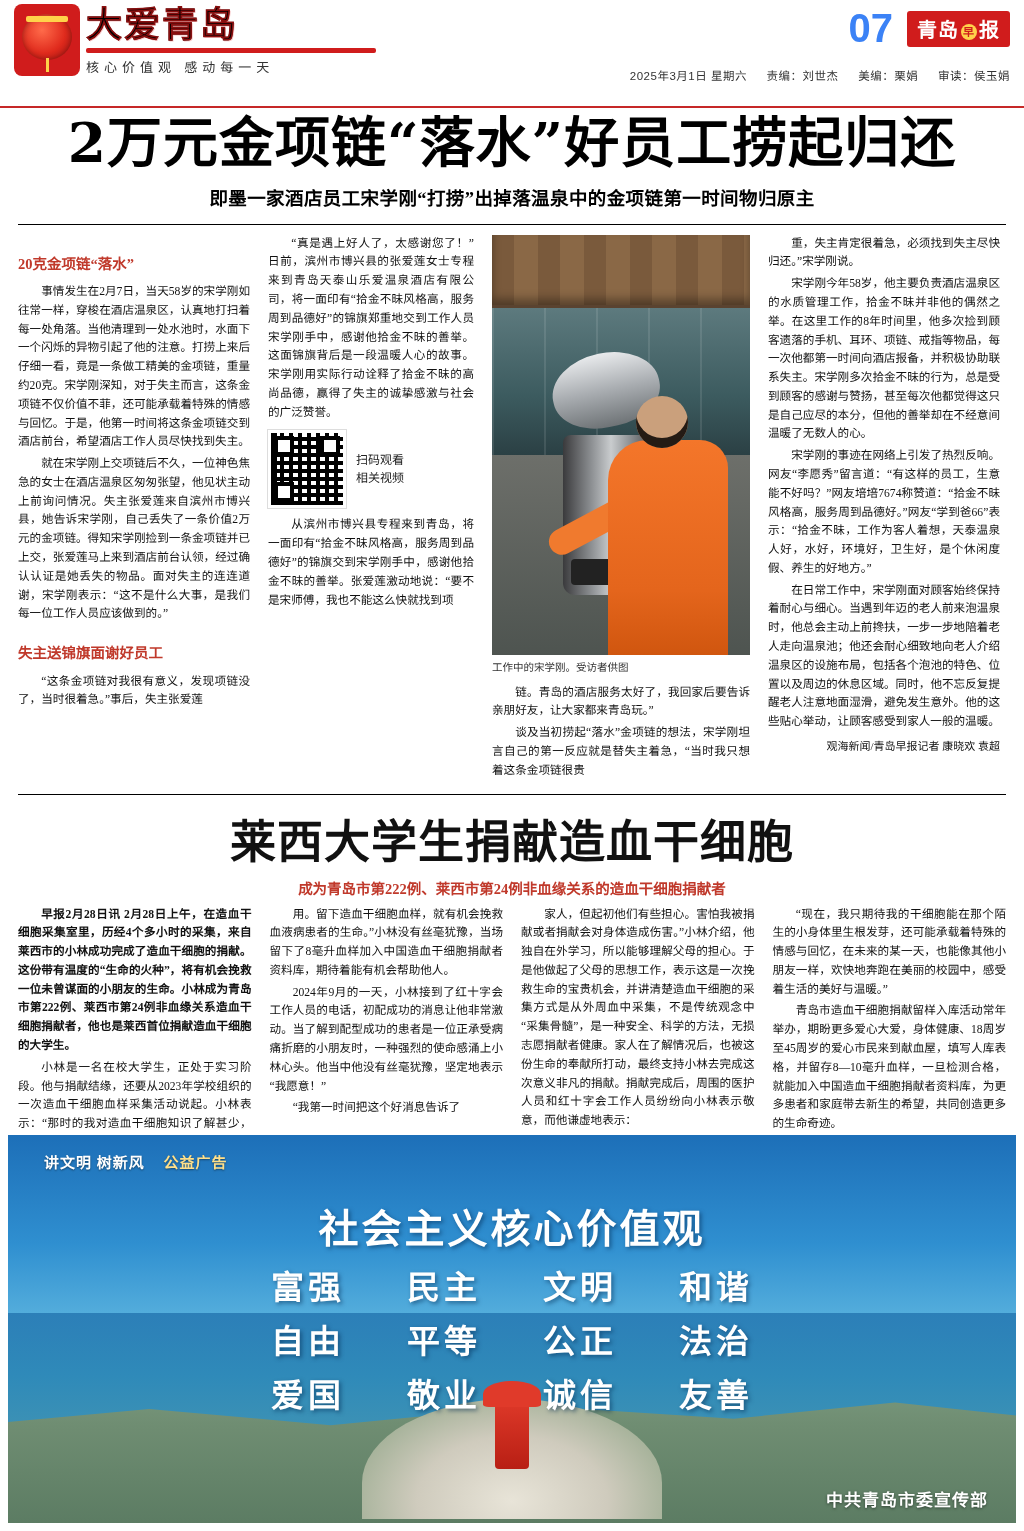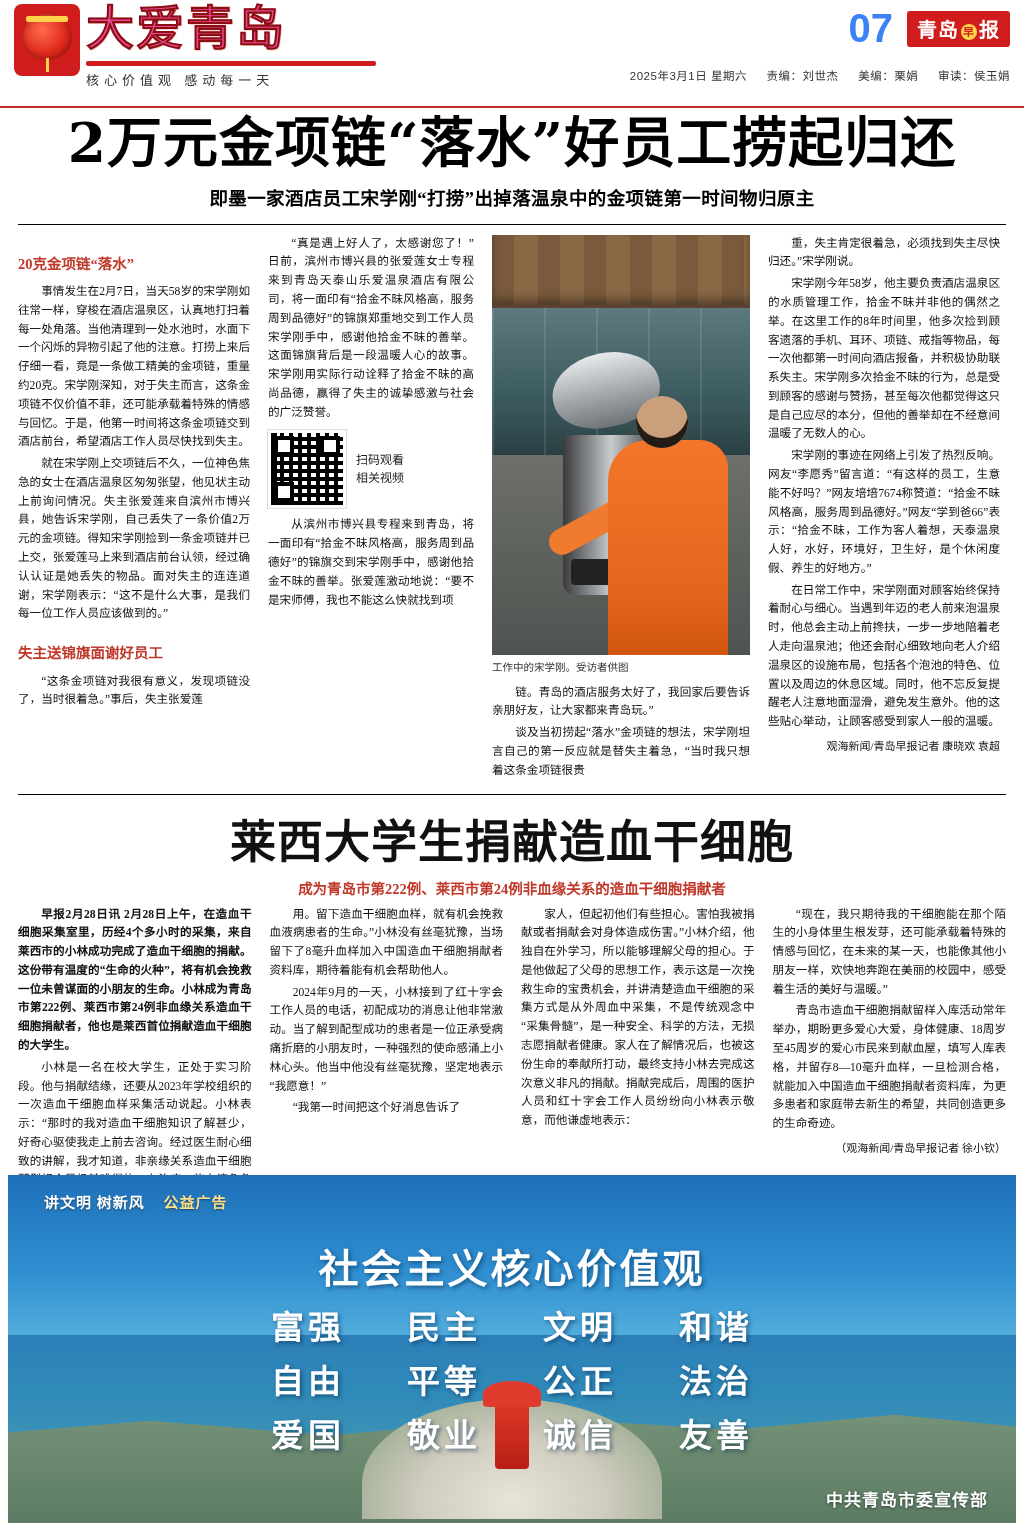--- a/index.html
+++ b/index.html
@@ -52,24 +52,24 @@
     background: #ffd24a;
   }
   .lantern .ring {
     position: absolute;
     left: 12px; right: 12px; top: 12px;
     height: 6px; background: #ffd24a;
     border-radius: 2px;
   }
   .mast-title-wrap { padding-top: 2px; }
   .mast-title {
-    font-family: Liberation Mono, monospace;
-    font-size: 48px;
-    font-weight: 700;
-    color: #ec4899;
+    font-family: Liberation Serif, serif;
+    font-size: 36px;
+    font-weight: 700;
+    color: #000000;
     letter-spacing: 2px;
     line-height: 1.1;
     -webkit-text-stroke: 0.6px #8a0f0f;
     text-shadow: 1px 1px 0 #f7c6c6;
   }
   .mast-rule {
     width: 290px; height: 5px;
     background: #d01c1c;
     margin: 2px 0 4px 0;
     border-radius: 2px;
@@ -289,21 +289,21 @@
     gap: 18px;
     margin-top: 8px;
   }
   .a2-grid .col { font-size: 11.6px; line-height: 1.62; }
   .date-lead { font-weight: 700; }
 
   
   .ad {
     position: absolute;
     left: 8px; right: 8px; bottom: 8px;
-    height: 348px;
+    height: 388px;
     background: linear-gradient(180deg,#1d6fb8 0%,#2f8fd0 28%,#57b0dd 48%,#7cc3e4 62%,#9ad0e2 76%,#b9dbe6 100%);
     overflow: hidden;
   }
   .ad .sea {
     position: absolute; left: 0; right: 0; top: 46%; bottom: 0;
     background: linear-gradient(180deg,#2c7fb8 0%,#2f8ab9 30%,#3f93b4 60%,#5fa19f 100%);
   }
   .ad .coast {
     position: absolute; left: 0; right: 0; bottom: 0; height: 42%;
     background: linear-gradient(180deg,#7f9f84 0%,#6f8d72 40%,#5c7c63 100%);

